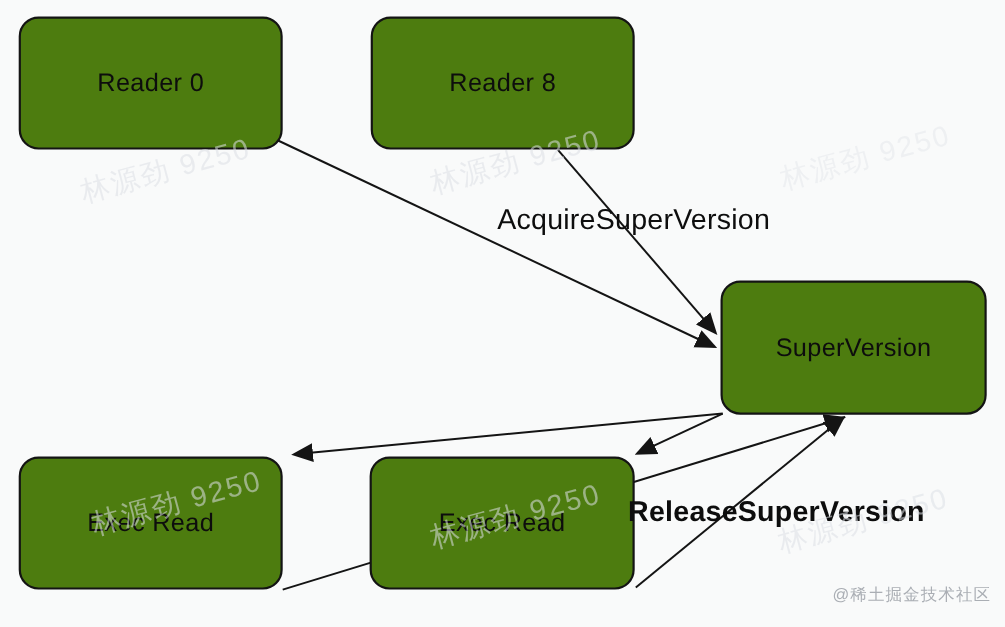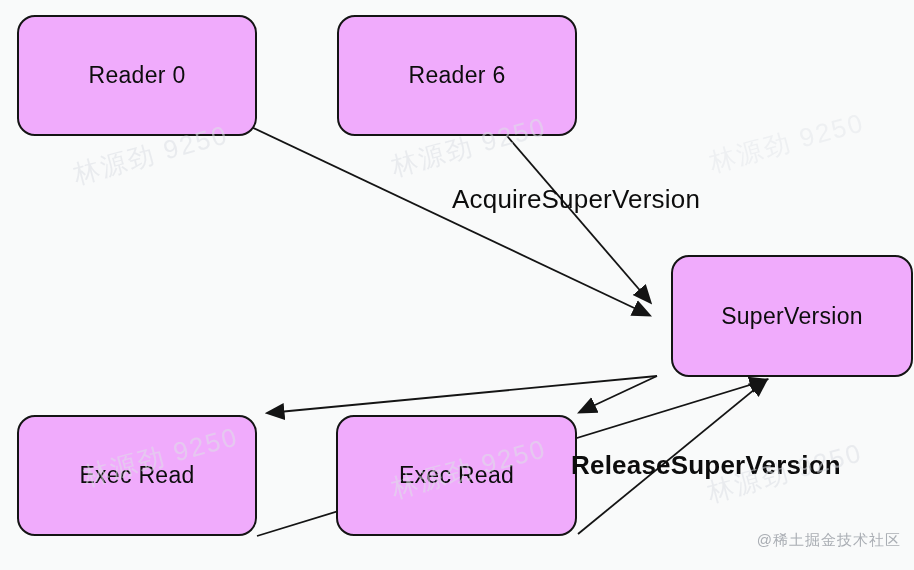--- a/index.html
+++ b/index.html
@@ -20,31 +20,31 @@
     left: 0;
     top: 0;
     width: 914px;
     height: 570px;
   }
   .node {
     position: absolute;
     box-sizing: border-box;
     border: 2.5px solid #141414;
     border-radius: 18px;
-    background: #f0abfc;
+    background: #4d7c0f;
     display: flex;
     align-items: center;
     justify-content: center;
     font-size: 23px;
     color: #0d0d0d;
     letter-spacing: 0.3px;
   }
   .node-reader0 { left: 17px;  top: 15px;  width: 240px; height: 121px; }
   .node-reader1 { left: 337px; top: 15px;  width: 240px; height: 121px; }
-  .node-superversion { left: 655px; top: 255px; width: 242px; height: 122px; margin-left: 16px; }
+  .node-superversion { left: 655px; top: 255px; width: 242px; height: 122px; }
   .node-execread-left  { left: 17px;  top: 415px; width: 240px; height: 121px; }
   .node-execread-right { left: 336px; top: 415px; width: 241px; height: 121px; }
   .edge-label {
     position: absolute;
     font-size: 26px;
     color: #0d0d0d;
     white-space: nowrap;
     letter-spacing: 0.2px;
   }
   .edge-label-acquire { left: 452px; top: 184px; }
@@ -93,21 +93,21 @@
     <line x1="657" y1="376" x2="580" y2="412" stroke="#141414" stroke-width="1.8" marker-end="url(#arrow)"></line>
     <line x1="257" y1="536" x2="766" y2="380" stroke="#141414" stroke-width="1.8" marker-end="url(#arrow)"></line>
     <line x1="578" y1="534" x2="766" y2="380" stroke="#141414" stroke-width="1.8" marker-end="url(#arrow)"></line>
   </svg>
 
   <div class="node node-reader0">
     <span>Reader 0</span>
   </div>
 
   <div class="node node-reader1">
-    <span>Reader 6</span>
+    <span>Reader 8</span>
   </div>
 
   <div class="node node-superversion">
     <span>SuperVersion</span>
   </div>
 
   <div class="node node-execread-left">
     <span>Exec Read</span>
   </div>
 

